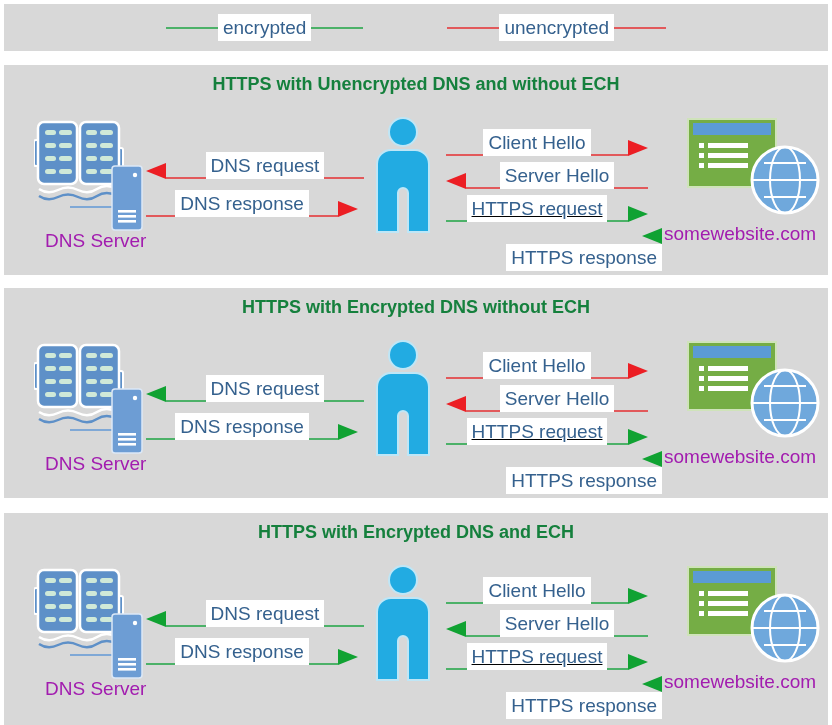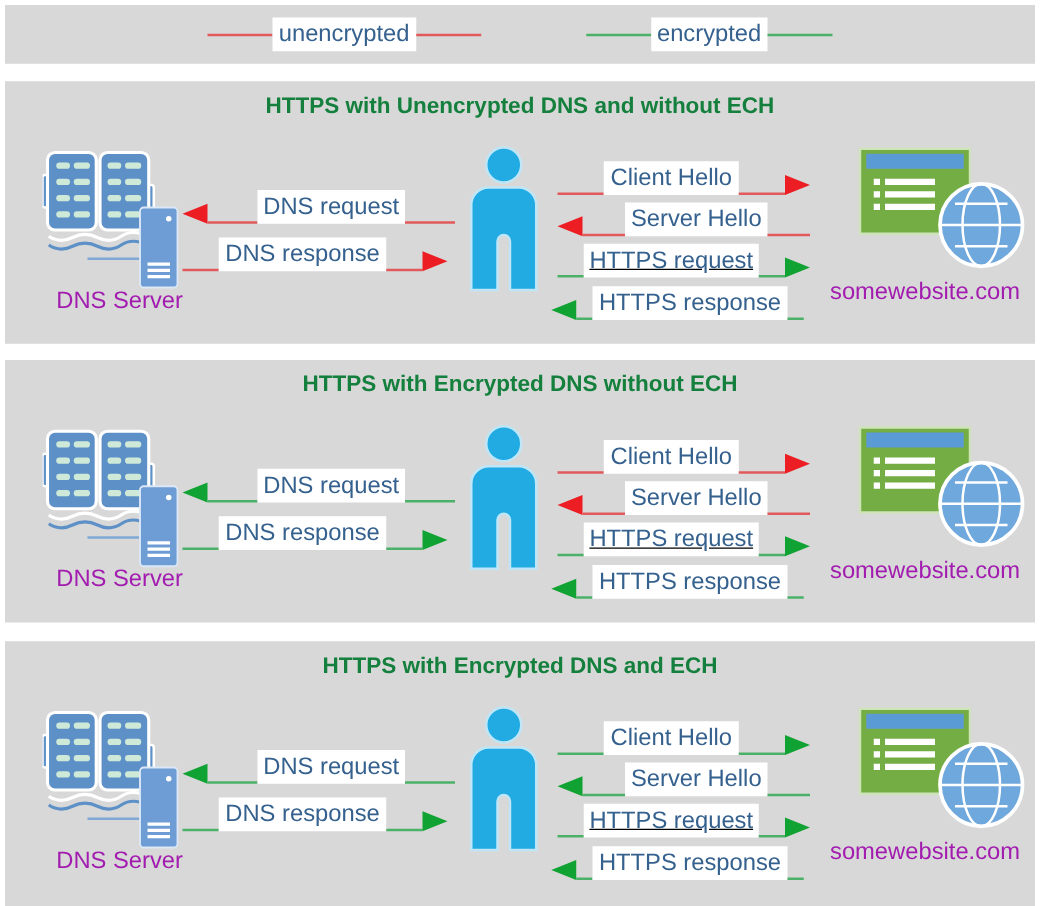--- a/index.html
+++ b/index.html
@@ -23,44 +23,44 @@
   .arrow .seg{flex:1;height:2px;background:var(--line);min-width:8px;}
   .arrow .head{width:0;height:0;border-top:8px solid transparent;border-bottom:8px solid transparent;flex:0 0 auto;}
   .arrow.left .head{border-right:20px solid var(--head);}
   .arrow.right .head{border-left:20px solid var(--head);}
 
   .a-dnsreq {left:142px;top:86px;width:218px;}
   .a-dnsresp{left:142px;top:124px;width:212px;}
   .a-client {left:442px;top:63px;width:202px;}
   .a-server {left:442px;top:96px;width:202px;}
   .a-httpsreq {left:442px;top:129px;width:202px;text-decoration:underline;}
-  .a-httpsresp{left:437px;top:163px;width:202px;}
+  .a-httpsresp{left:456px;top:163px;width:202px;flex-direction:column;}
 
   .dns-icon{position:absolute;left:30px;top:53px;}
   .person-icon{position:absolute;left:360px;top:51px;}
   .site-icon{position:absolute;left:682px;top:52px;}
 
   .caption{position:absolute;font-size:19px;color:#a21caf;white-space:nowrap;}
   .dns-caption{left:41px;top:165px;}
   .site-caption{left:660px;top:158px;}
 </style>
 </head>
 <body>
 
 <div id="stage">
 
   <div class="legend" style="background: rgb(216, 216, 216);">
+    <div class="legend-item" style="--line: #4cb168;">
+      <span class="seg"></span>
+      <span class="lbl">encrypted</span>
+      <span class="seg"></span>
+    </div>
     <div class="legend-item" style="--line: #e2595b;">
       <span class="seg"></span>
       <span class="lbl">unencrypted</span>
-      <span class="seg"></span>
-    </div>
-    <div class="legend-item" style="--line: #4cb168;">
-      <span class="seg"></span>
-      <span class="lbl">encrypted</span>
       <span class="seg"></span>
     </div>
   </div>
 
 <div class="panel p1" style="background: rgb(216, 216, 216);">
       <div class="panel-title">HTTPS with Unencrypted DNS and without ECH</div>
 
       <span class="dns-icon">
         <svg width="125" height="115" viewBox="0 0 125 115">
           <rect x="0" y="22" width="9" height="26" rx="2" fill="#5e90c8" stroke="#ffffff" stroke-width="2"></rect>

